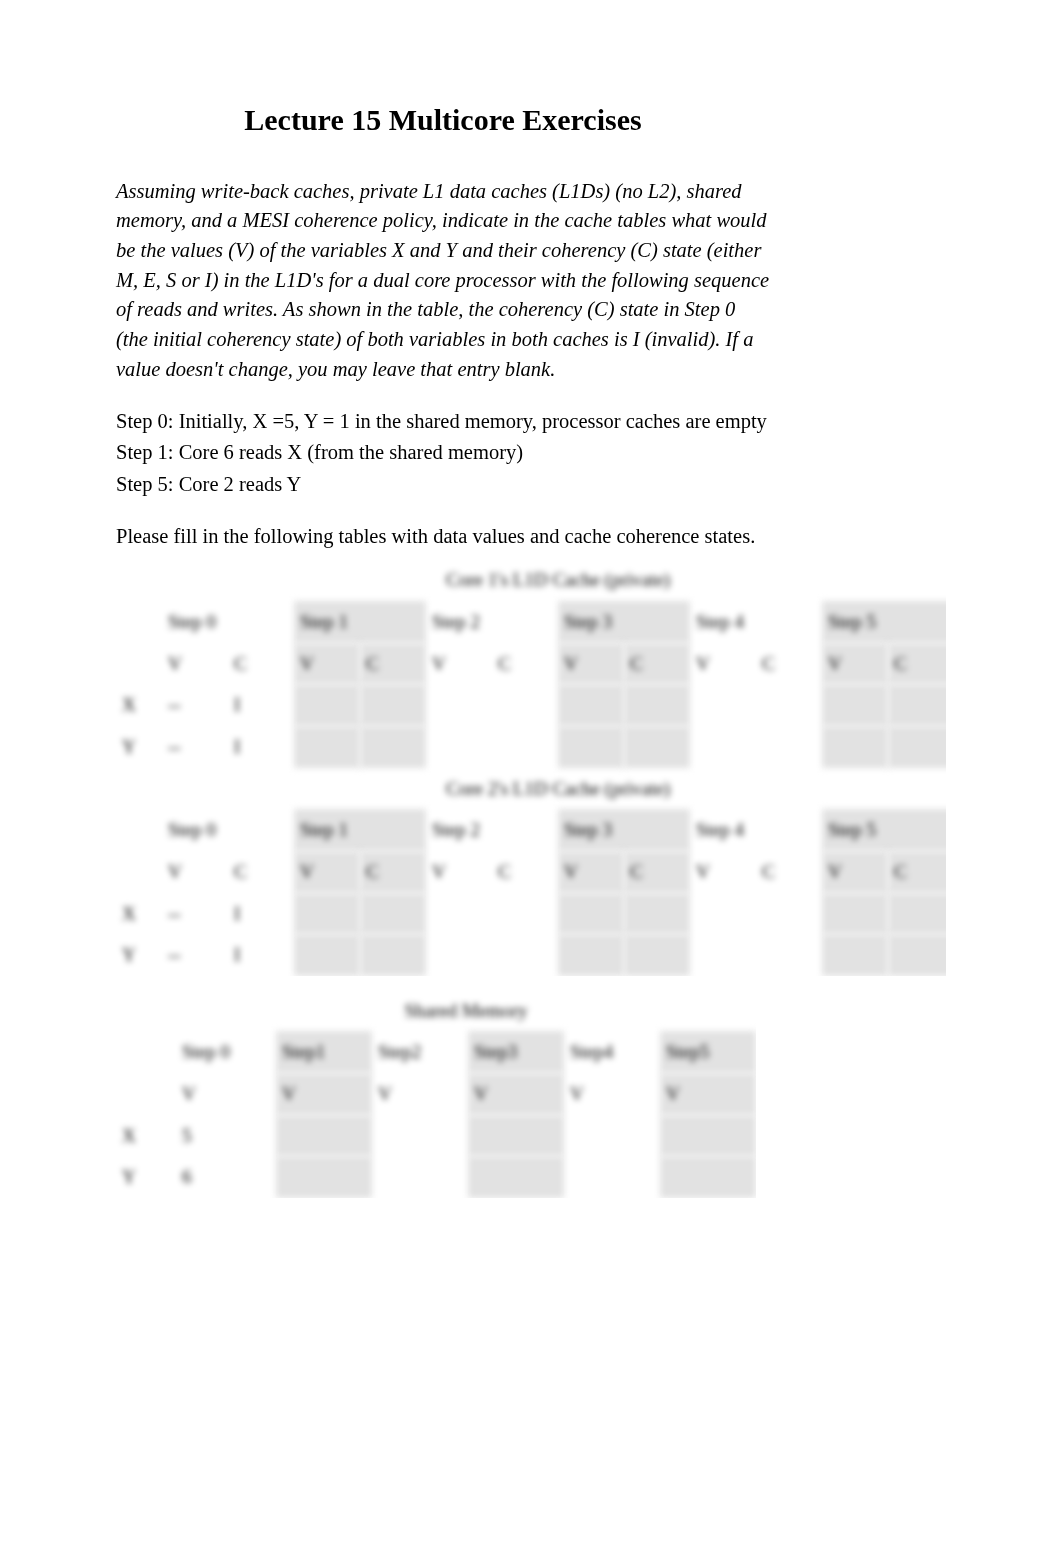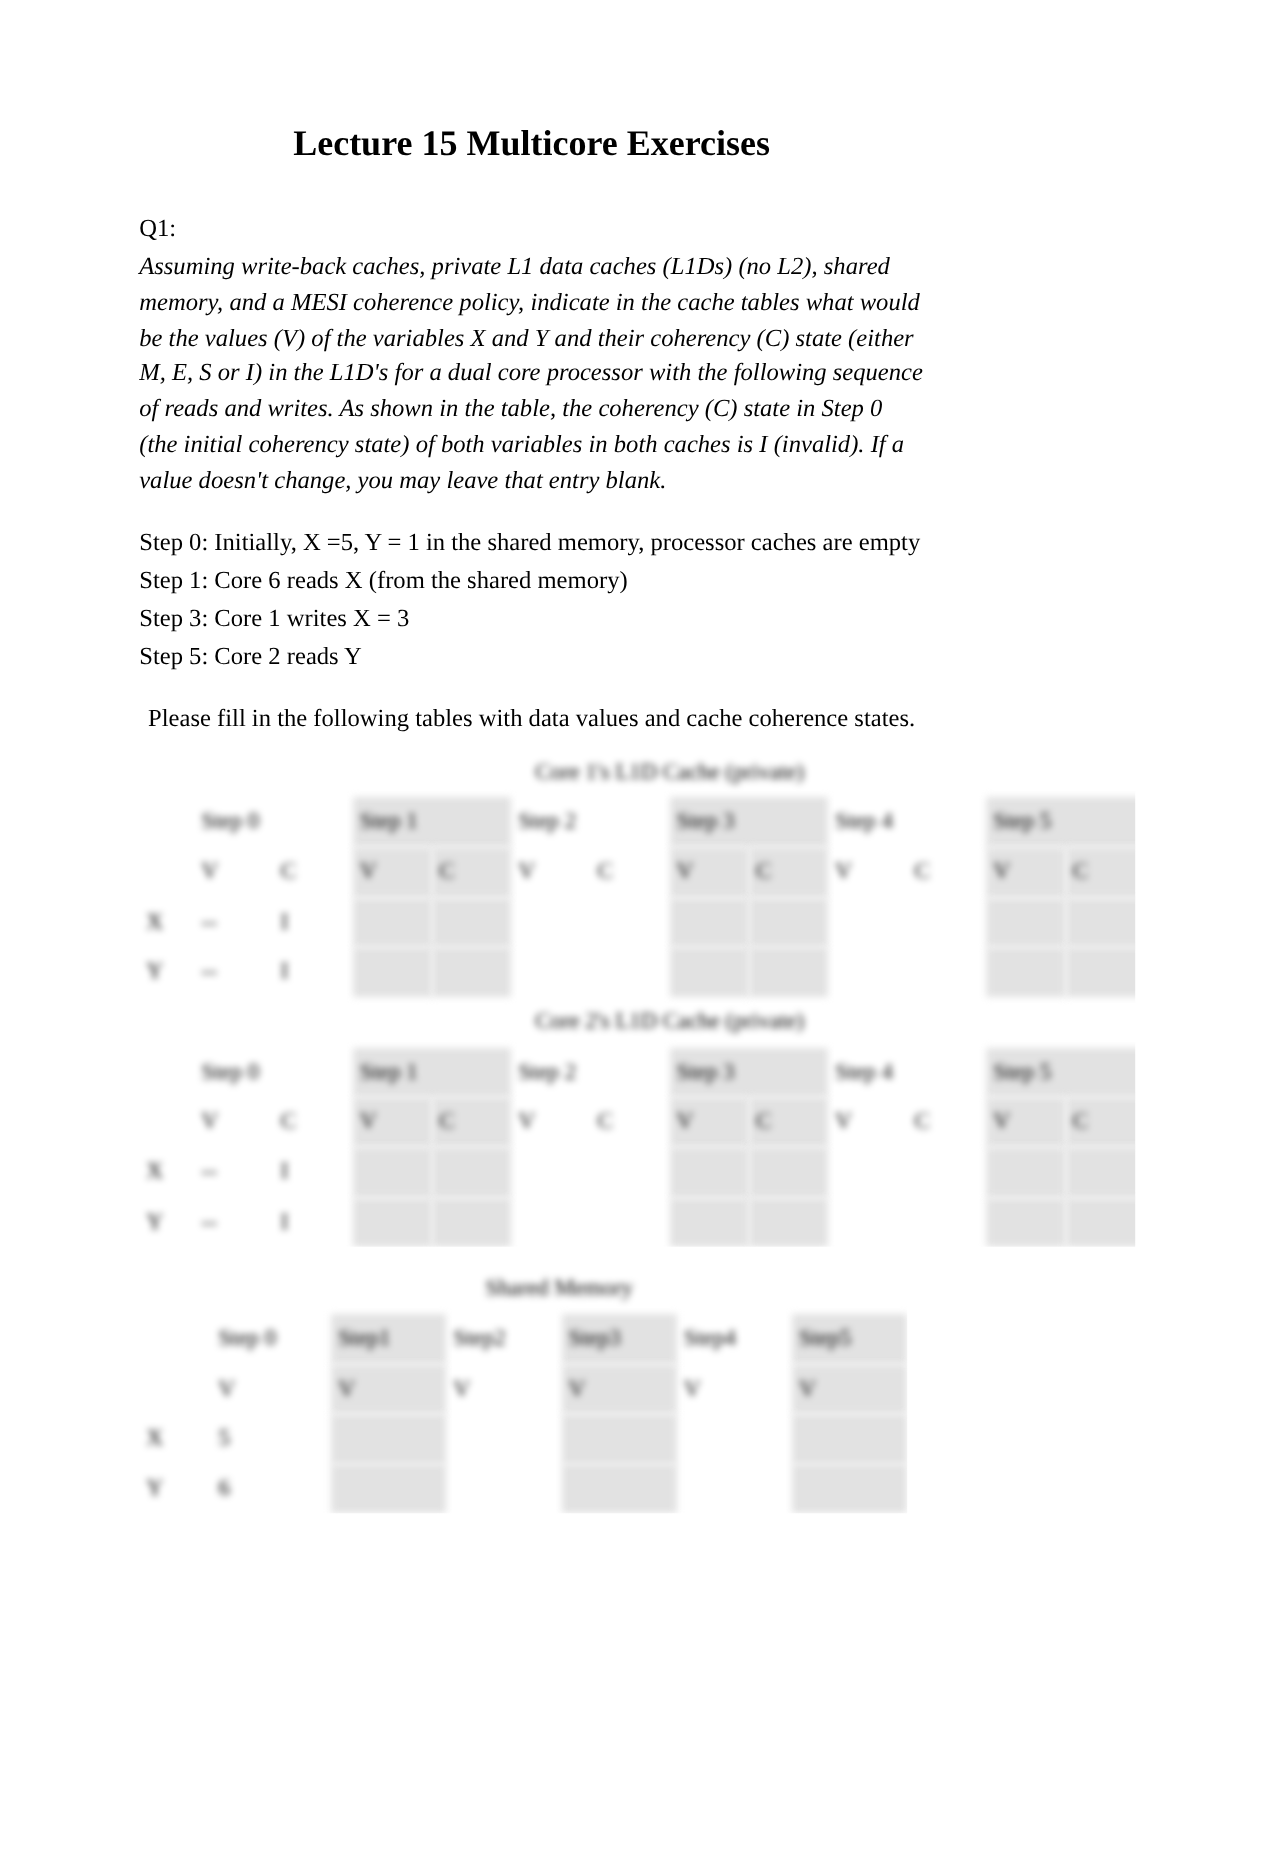--- a/index.html
+++ b/index.html
@@ -32,21 +32,20 @@
   .para.block {
     margin-bottom: 22px;
     font-style: italic;
   }
   .steps {
     margin-top: 4px;
     margin-bottom: 22px;
   }
   .afterlist {
     margin-bottom: 8px;
-    text-align: center;
   }
 
   
   .table-wrap {
     margin-top: 8px;
     width: 830px;
     position: relative;
   }
   .table-wrap.narrow {
     width: 640px;
@@ -93,27 +92,25 @@
   
   .table-wrap { overflow: hidden; }
 </style>
 </head>
 <body>
 
 <div class="page">
 
   <h1 class="page-title">Lecture 15 Multicore Exercises</h1>
 
-  <p class="para">Q1:</p>
   <p class="para block">Assuming write-back caches, private L1 data caches (L1Ds) (no L2), shared memory, and a MESI coherence policy, indicate in the cache tables what would be the values (V) of the variables X and Y and their coherency (C) state (either M, E, S or I) in the L1D's for a dual core processor with the following sequence of reads and writes. As shown in the table, the coherency (C) state in Step 0 (the initial coherency state) of both variables in both caches is I (invalid). If a value doesn't change, you may leave that entry blank.</p>
 
   <div class="steps">
     <p class="para">Step 0: Initially, X =5, Y = 1 in the shared memory, processor caches are empty</p>
     <p class="para">Step 1: Core 6 reads X (from the shared memory)</p>
-    <p class="para">Step 3: Core 1 writes X = 3</p>
     <p class="para">Step 5: Core 2 reads Y</p>
   </div>
 
   <p class="para afterlist">Please fill in the following tables with data values and cache coherence states.</p>
 
   <div class="table-wrap">
     <table>
       <colgroup>
         <col style="width:46px">
         <col style="width:66px">

